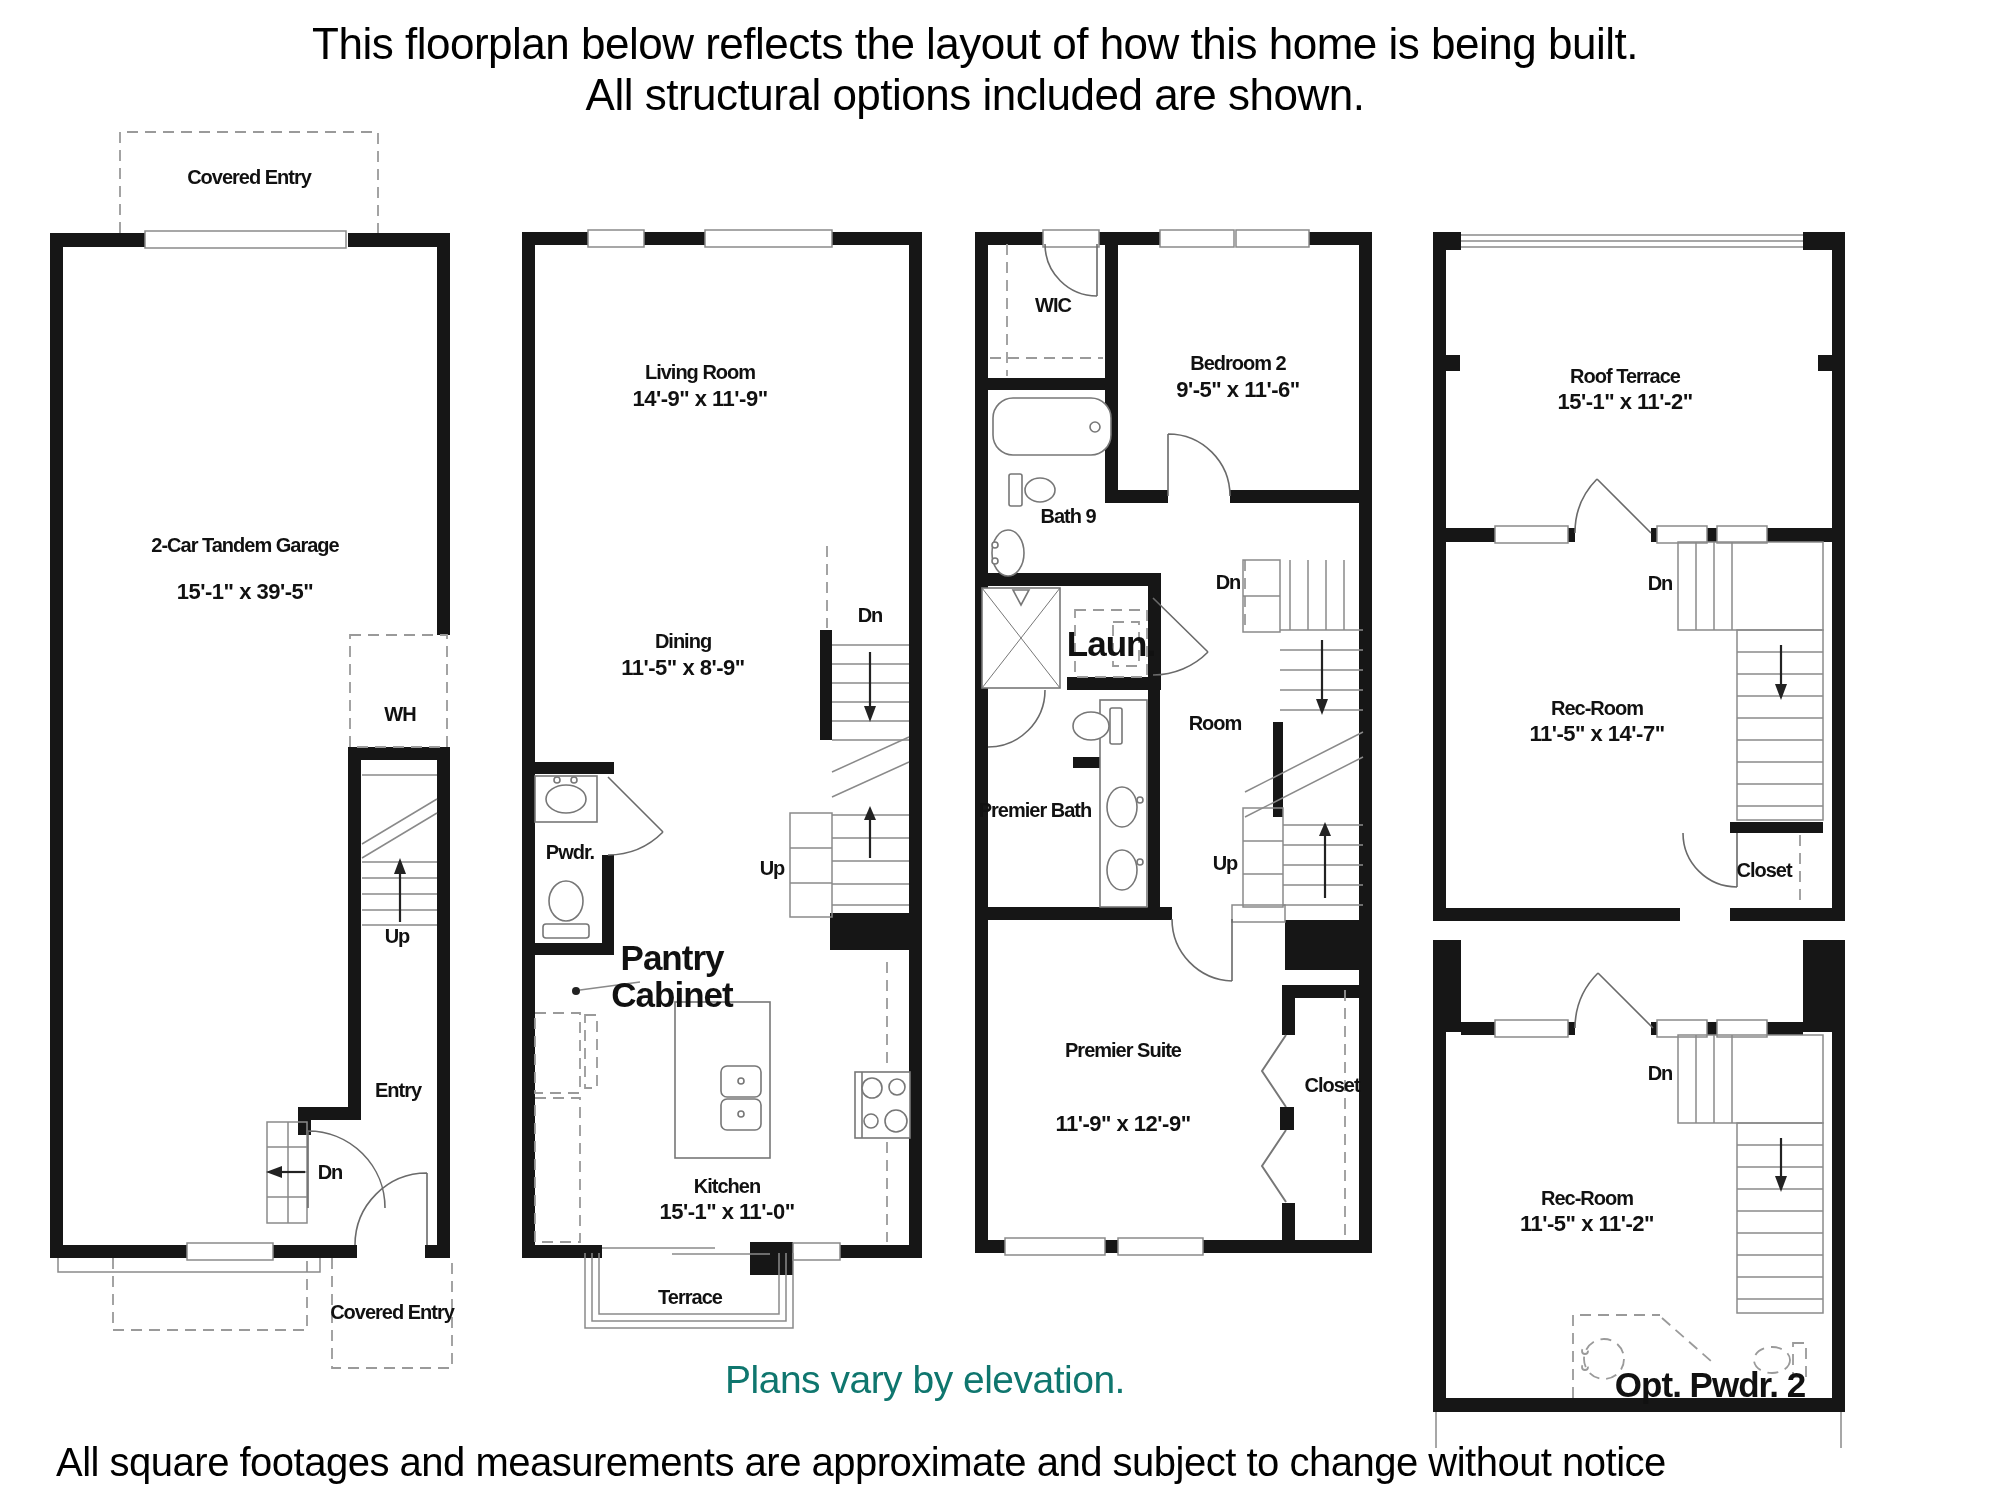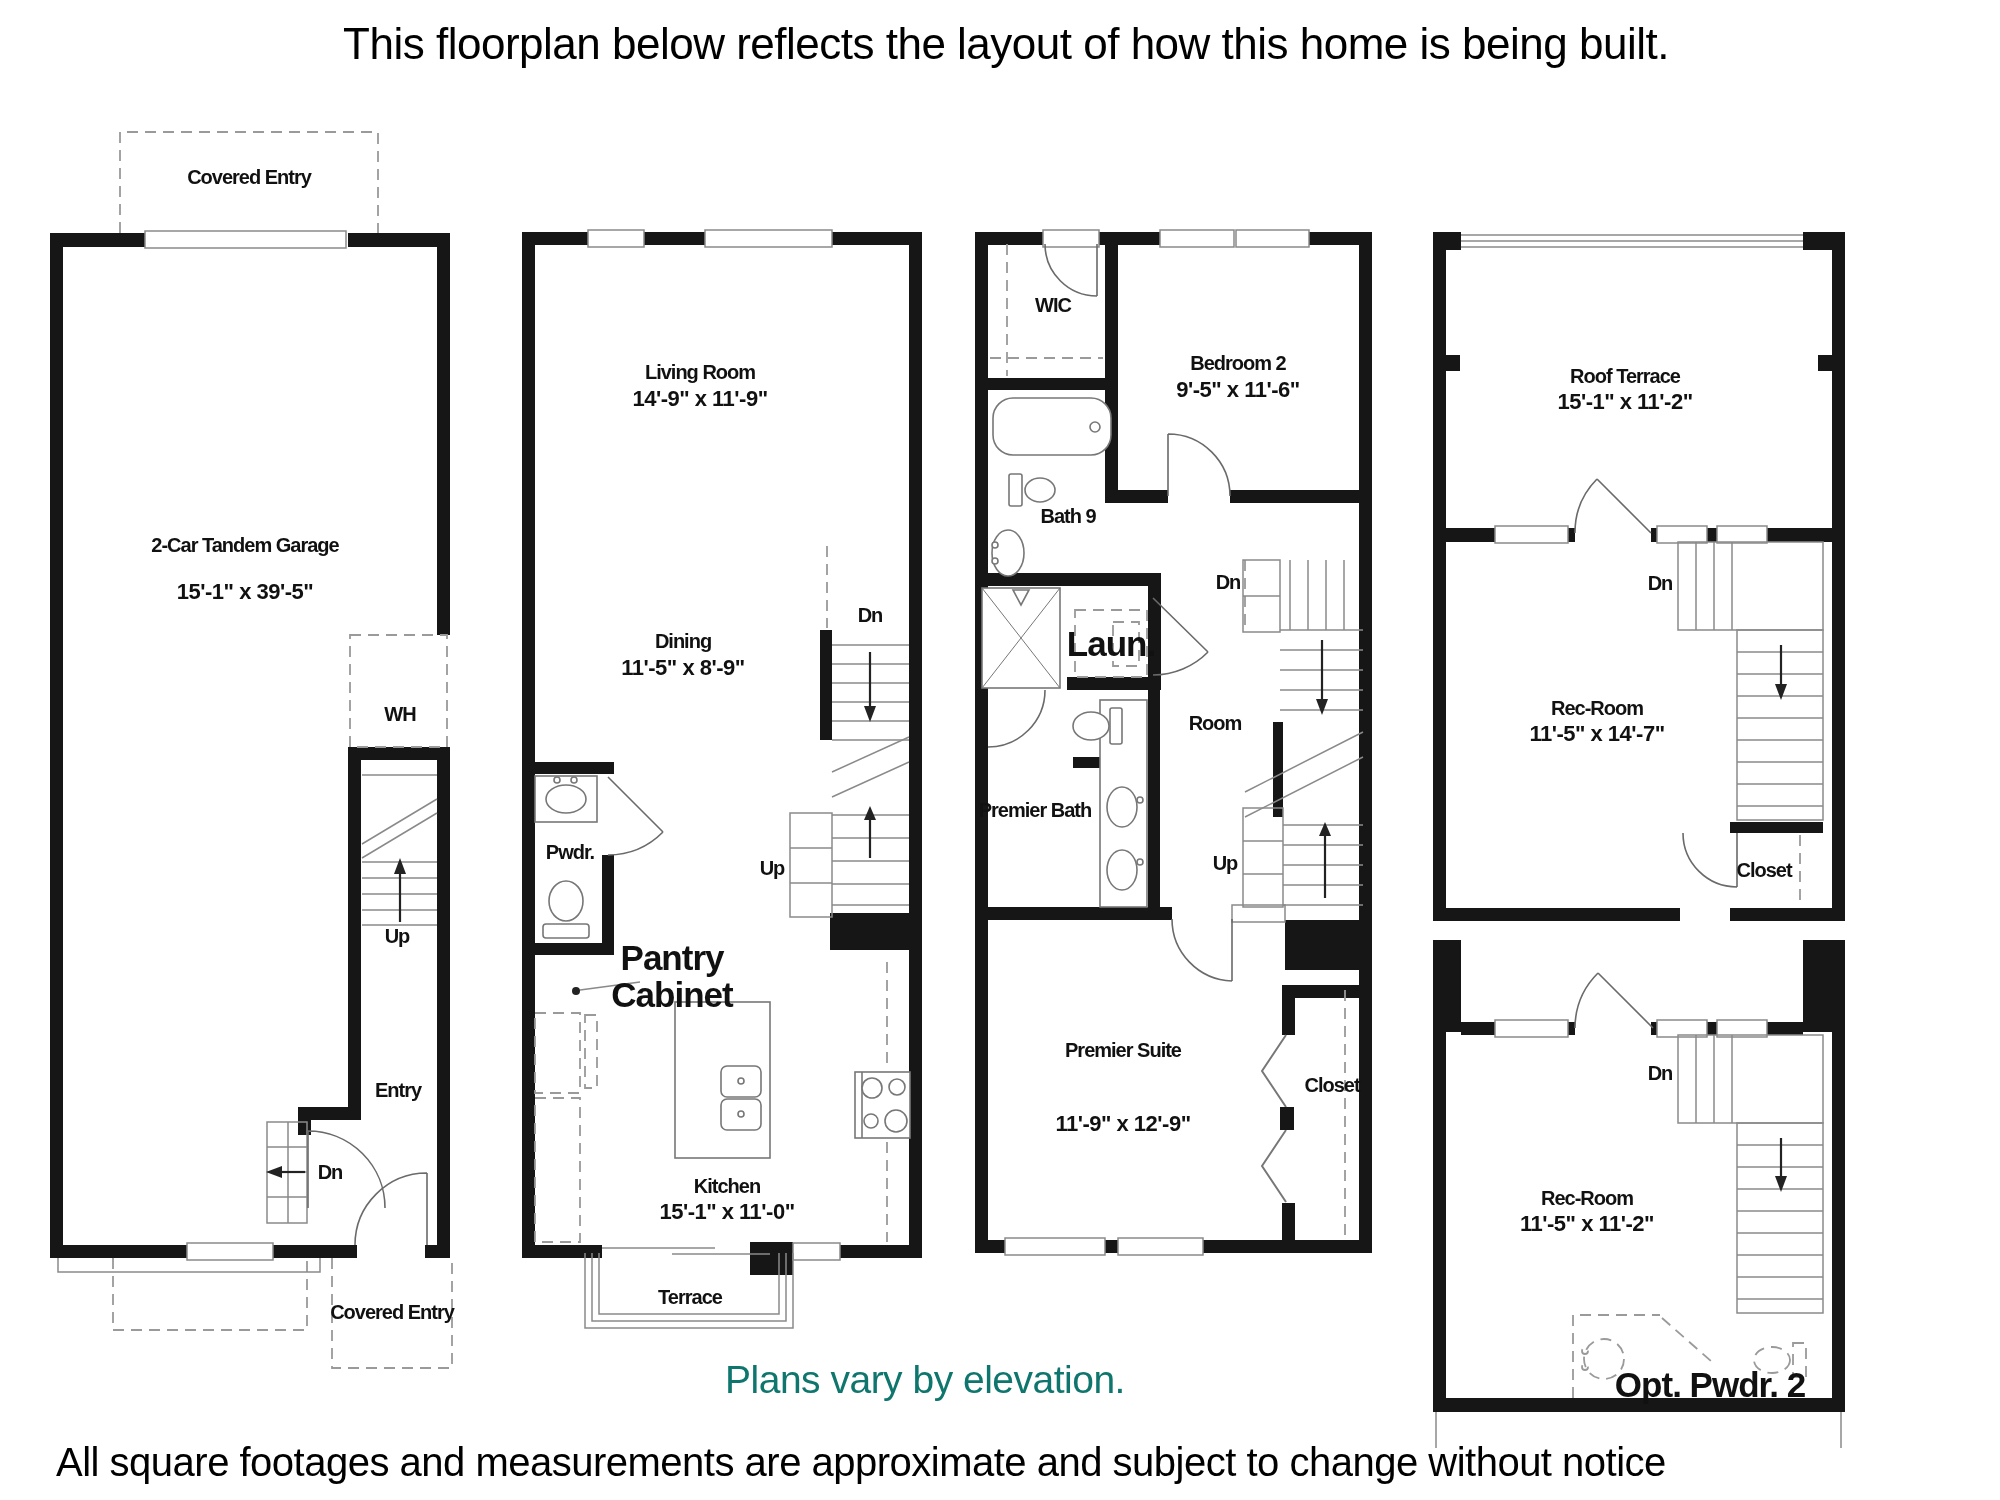--- a/index.html
+++ b/index.html
@@ -14,21 +14,21 @@
   .arc{fill:none;stroke:#6a6a6a;stroke-width:1.6;}
   .aline{stroke:#222;stroke-width:2.2;fill:none;}
   .ahead{fill:#222;stroke:none;}
   .bifold{fill:none;stroke:#777;stroke-width:2;}
   .lbl{position:absolute;transform:translate(-50%,-50%);color:#111;text-align:center;
        font-weight:bold;font-size:20px;line-height:1.05;letter-spacing:-1px;white-space:nowrap;}
   .lbl.wrap{white-space:normal;}
   .lbl.dims{font-size:22px;letter-spacing:-0.5px;}
   .lbl.small{font-size:35px;}
   .title{position:absolute;top:18px;left:0;width:1950px;text-align:center;color:#000;
-         font-size:44px;font-weight:400;line-height:1.16;letter-spacing:-0.5px;padding-left:31px;}
+         font-size:44px;font-weight:400;line-height:1.16;letter-spacing:-0.5px;}
   .footer1{position:absolute;top:1358px;left:0;width:1850px;text-align:center;color:#0f766e;
          font-size:39px;font-weight:400;letter-spacing:-0.5px;}
   .footer2{position:absolute;top:1440px;left:56px;width:1944px;text-align:left;color:#000;
          font-size:40px;font-weight:400;letter-spacing:-0.5px;}
 </style>
 </head>
 <body>
 
 <div id="page">
 
@@ -323,20 +323,21 @@
       <circle cx="1585" cy="1367" r="3"></circle>
       <ellipse cx="1772" cy="1360" rx="18" ry="13"></ellipse>
       <rect x="1793" y="1343" width="13" height="34"></rect>
     </g>
   </g>
 </svg>
 
 <div>
   <div class="title">
     <div>This floorplan below reflects the layout of how this home is being built.</div>
+    <div>All structural options included are shown.</div>
   </div>
 
   <div class="lbl" style="left:249px;top:177px">Covered Entry</div>
   <div class="lbl wrap" style="left:245px;top:545px;width:210px">2-Car Tandem Garage</div>
   <div class="lbl dims" style="left:245px;top:592px">15'-1" x 39'-5"</div>
   <div class="lbl" style="left:400px;top:714px">WH</div>
   <div class="lbl" style="left:397px;top:936px">Up</div>
   <div class="lbl" style="left:398px;top:1090px">Entry</div>
   <div class="lbl" style="left:330px;top:1172px">Dn</div>
   <div class="lbl wrap" style="left:392px;top:1312px;width:130px">Covered Entry</div>

